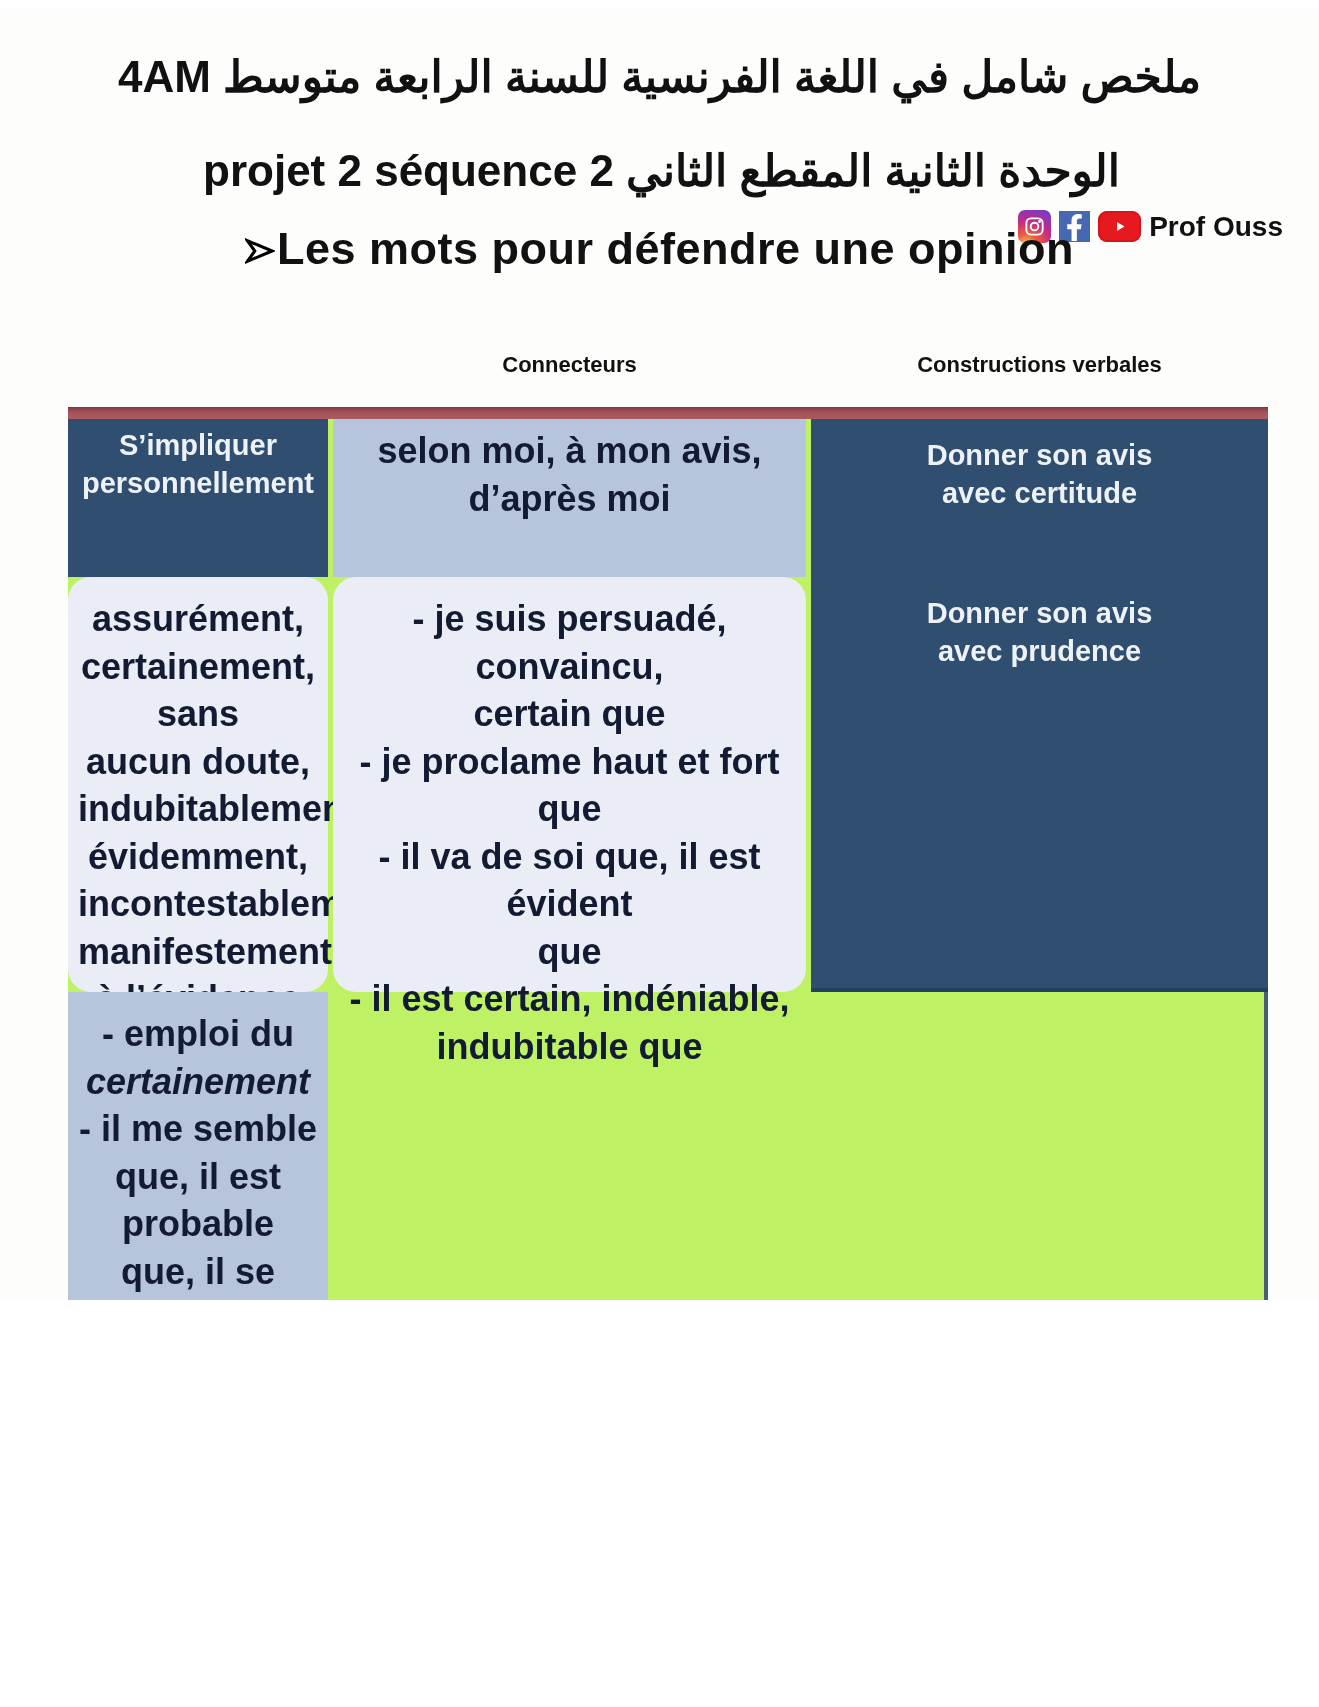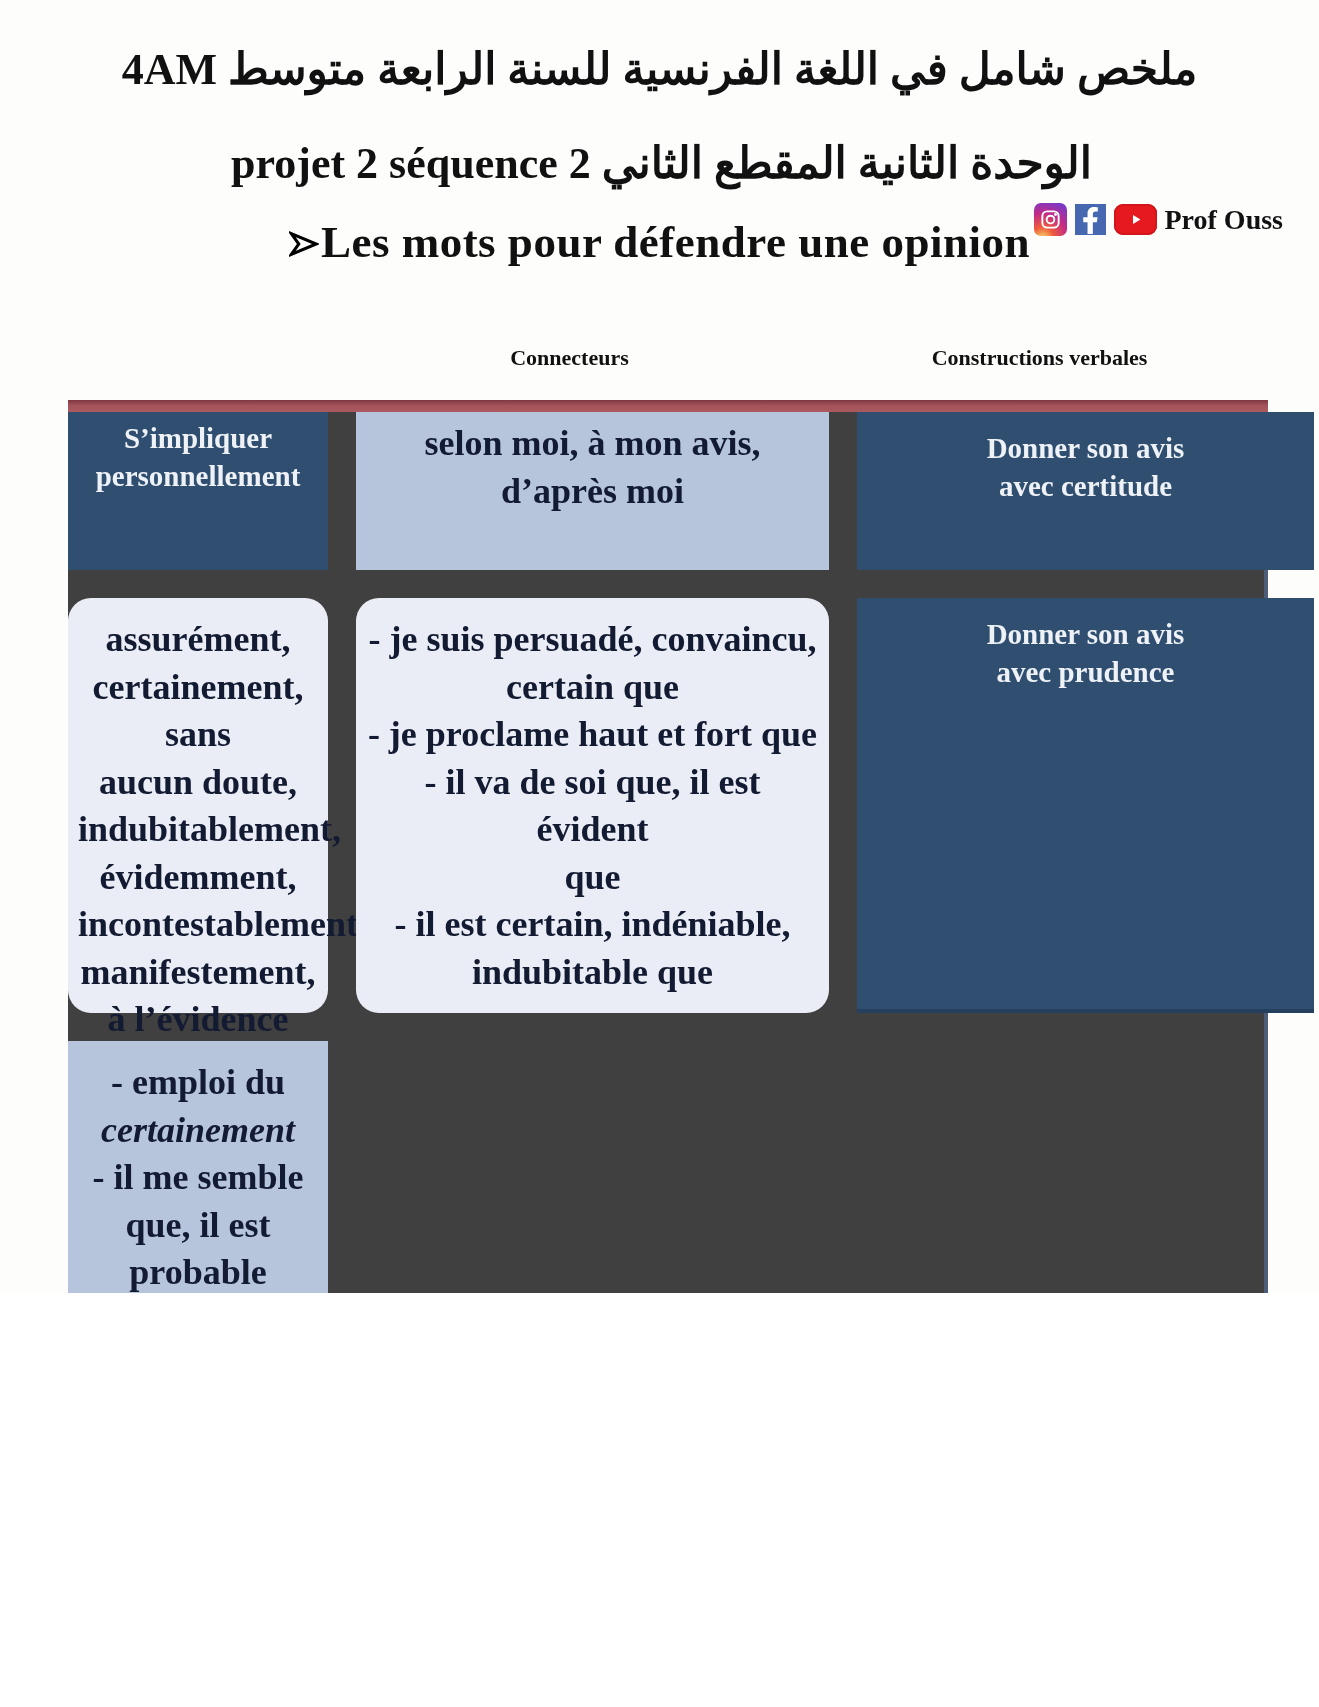--- a/index.html
+++ b/index.html
@@ -1,22 +1,22 @@
 <!DOCTYPE html>
 <html lang="fr"><head>
 <meta charset="utf-8">
 <style>
   html,body{margin:0;padding:0;background:#ffffff;}
   .page{
     position:relative;
     width:1319px;height:1292px;
-    margin:1px auto;
+    margin:8px auto;
     background:#fdfdfc;
     overflow:hidden;
-    font-family:Liberation Serif, serif;
+    font-family:Liberation Sans, sans-serif;
     font-weight:bold;
     color:#111;
   }
   
   .t1{position:absolute;top:44px;left:0;right:0;text-align:center;
       font-size:44px;line-height:1.15;direction:rtl;}
   .t2{position:absolute;top:138px;left:4px;right:0;text-align:center;
       font-size:44px;line-height:1.15;direction:rtl;}
   .t3{position:absolute;top:214px;left:0;right:0;text-align:center;
       font-size:45px;line-height:1.2;letter-spacing:.5px;}
@@ -32,23 +32,22 @@
   .colheads .h2{position:absolute;left:811px;width:457px;text-align:center;}
 
   
   .table-wrap{position:absolute;top:399px;left:68px;width:1200px;}
   .topbar{height:12px;background:linear-gradient(180deg,#7e383f 0%,#a4525a 45%,#ab5a60 100%);}
   .grid{
     display:grid;
     grid-template-columns:260px 473px 457px;
     grid-template-rows:158px 415px 370px;
     column-gap:5px;row-gap:0;
-    background:#404040;
+    background:#bef264;
     border-right:4px solid #4c5d78;
-    gap:28px;
   }
   .cell{
     text-align:center;
     white-space:pre-line;
     font-size:36px;line-height:1.32;
     color:#131b33;
     padding:8px 10px 0 10px;
   }
   .cell.rhead{background:#2f4e70;color:#eef2f7;font-size:29px;line-height:1.3;}
   .cell.blue{background:#b6c5dc;}

